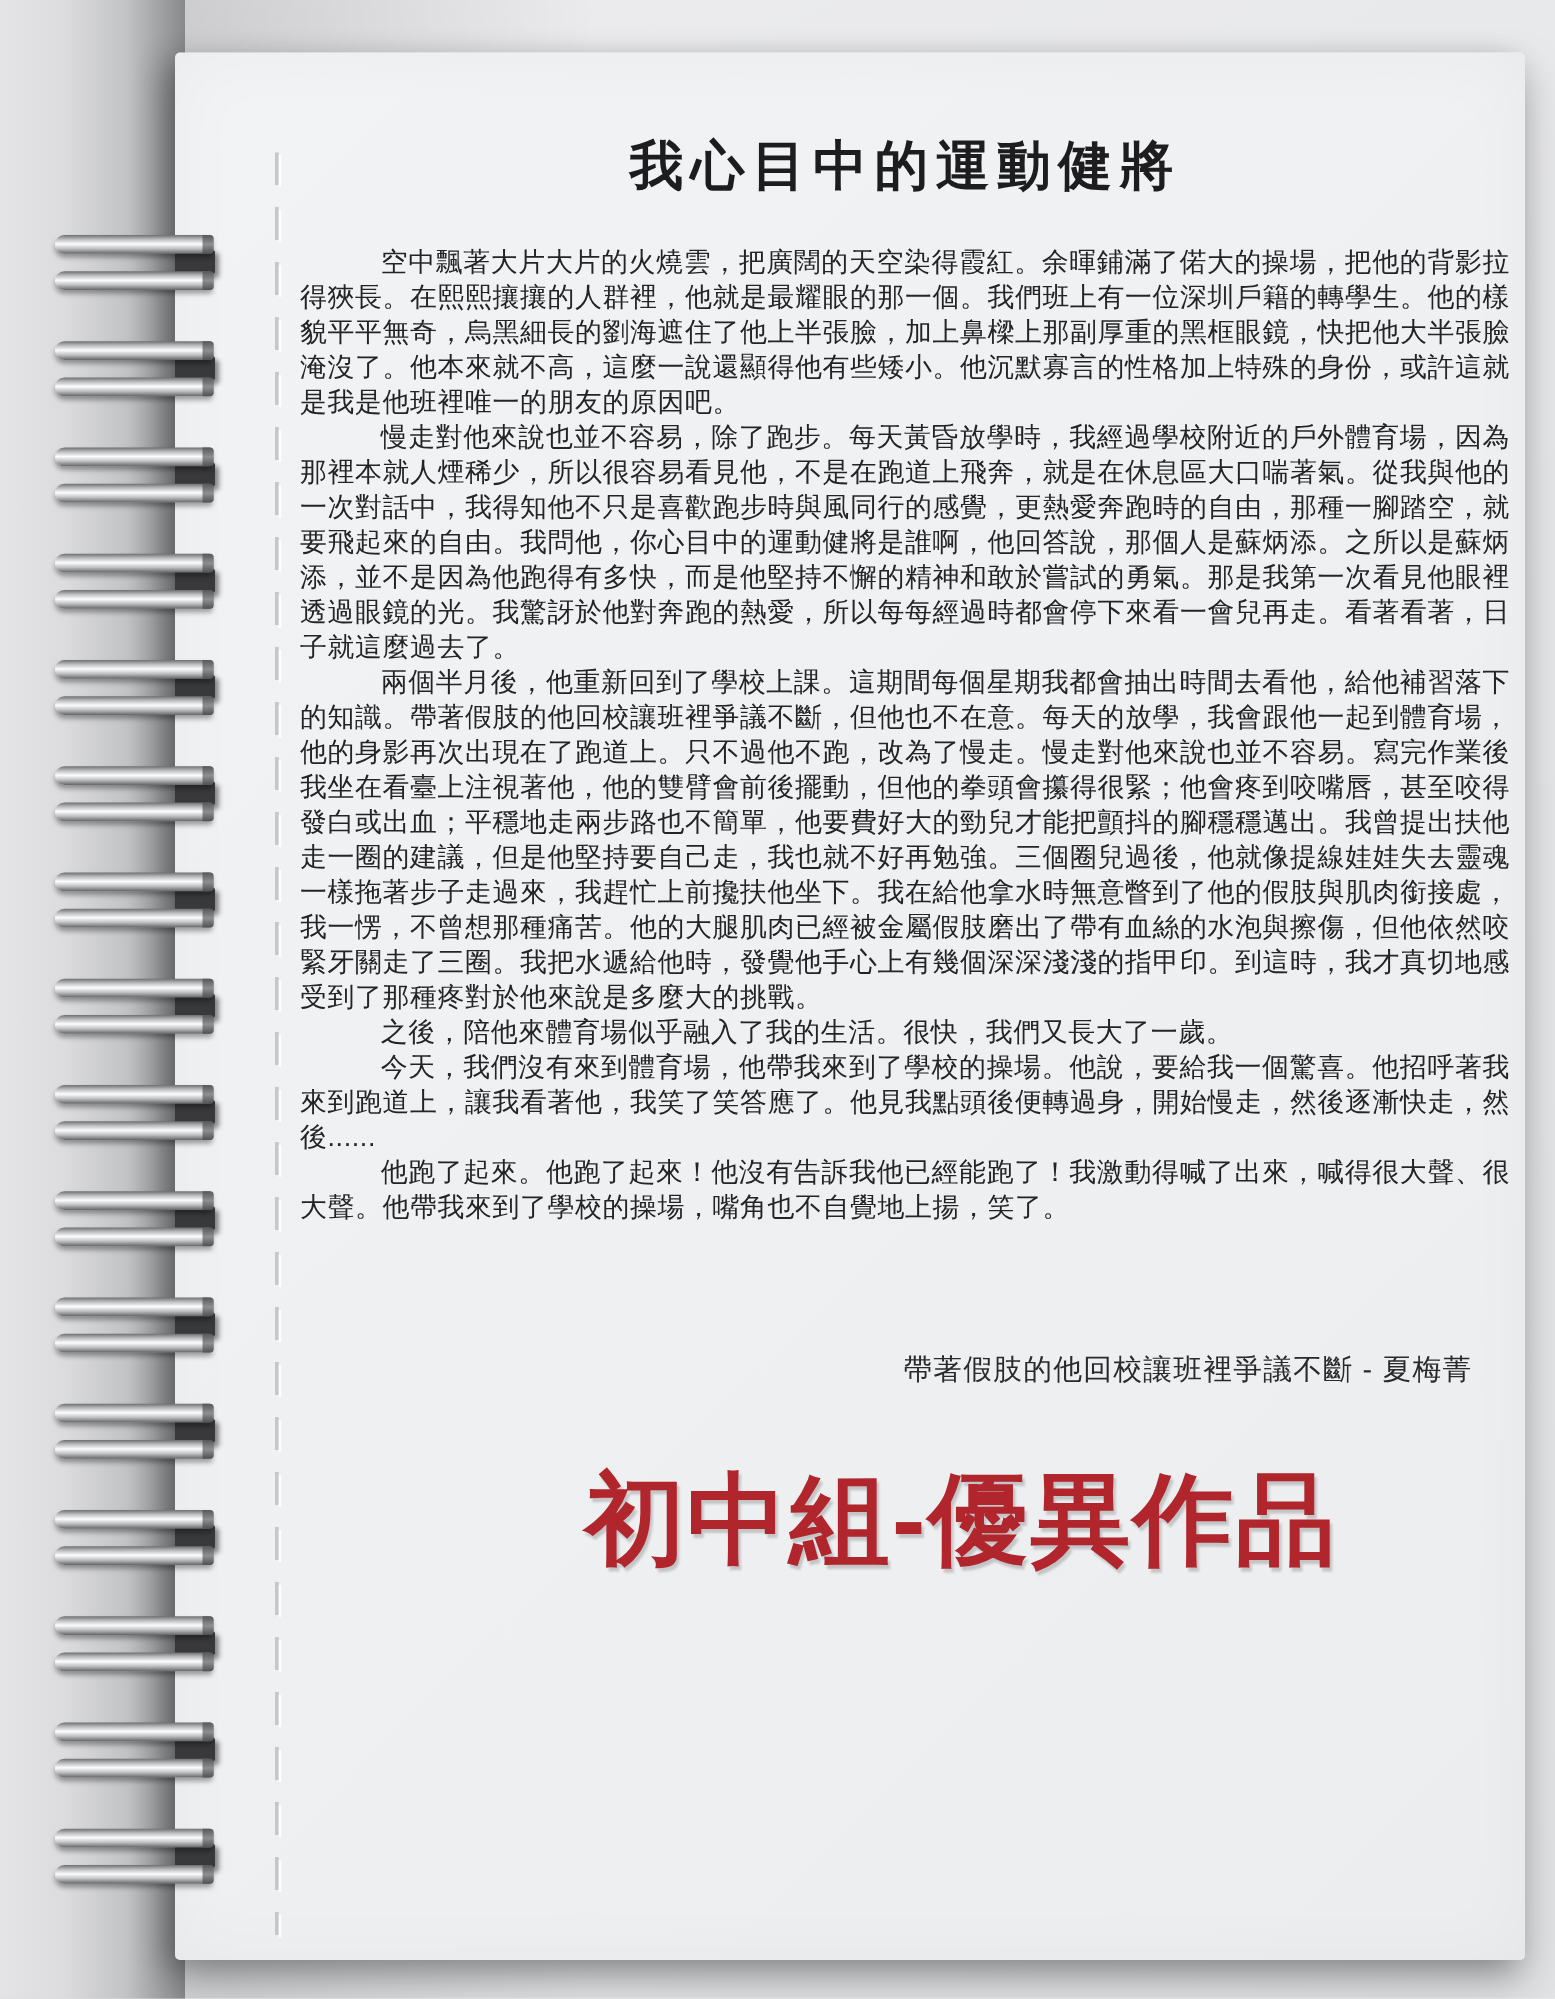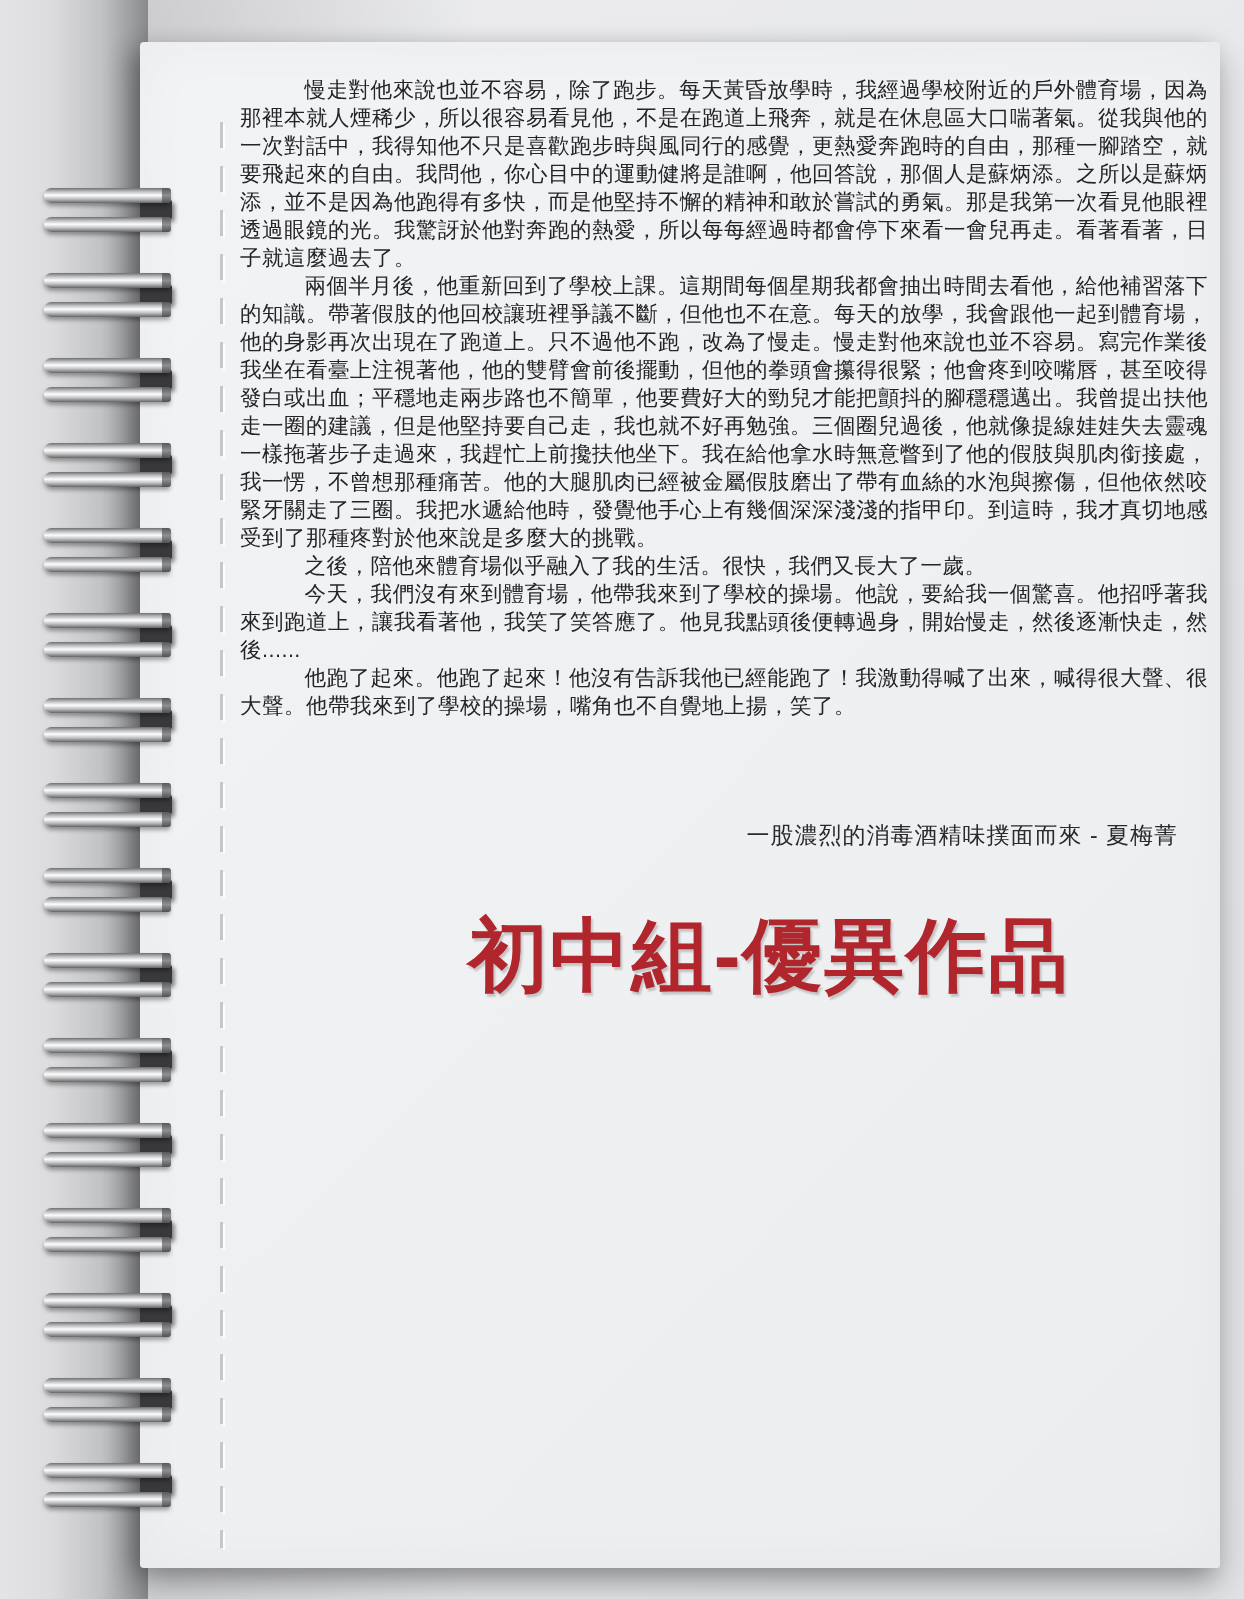--- a/index.html
+++ b/index.html
@@ -107,28 +107,30 @@
 </style>
 </head>
 <body>
 
 <div class="bg-shade"></div>
 <div class="spine-shadow"></div>
 
 <div class="page">
   <div class="perforation"></div>
   <div class="page-inner">
+    <h1 class="title">我心目中的運動健將</h1>
     <div class="essay" style="color: rgb(36, 36, 39);">
+        <p>空中飄著大片大片的火燒雲，把廣闊的天空染得霞紅。余暉鋪滿了偌大的操場，把他的背影拉得狹長。在熙熙攘攘的人群裡，他就是最耀眼的那一個。我們班上有一位深圳戶籍的轉學生。他的樣貌平平無奇，烏黑細長的劉海遮住了他上半張臉，加上鼻樑上那副厚重的黑框眼鏡，快把他大半張臉淹沒了。他本來就不高，這麼一說還顯得他有些矮小。他沉默寡言的性格加上特殊的身份，或許這就是我是他班裡唯一的朋友的原因吧。</p>
         <p>慢走對他來說也並不容易，除了跑步。每天黃昏放學時，我經過學校附近的戶外體育場，因為那裡本就人煙稀少，所以很容易看見他，不是在跑道上飛奔，就是在休息區大口喘著氣。從我與他的一次對話中，我得知他不只是喜歡跑步時與風同行的感覺，更熱愛奔跑時的自由，那種一腳踏空，就要飛起來的自由。我問他，你心目中的運動健將是誰啊，他回答說，那個人是蘇炳添。之所以是蘇炳添，並不是因為他跑得有多快，而是他堅持不懈的精神和敢於嘗試的勇氣。那是我第一次看見他眼裡透過眼鏡的光。我驚訝於他對奔跑的熱愛，所以每每經過時都會停下來看一會兒再走。看著看著，日子就這麼過去了。</p>
         <p>兩個半月後，他重新回到了學校上課。這期間每個星期我都會抽出時間去看他，給他補習落下的知識。帶著假肢的他回校讓班裡爭議不斷，但他也不在意。每天的放學，我會跟他一起到體育場，他的身影再次出現在了跑道上。只不過他不跑，改為了慢走。慢走對他來說也並不容易。寫完作業後我坐在看臺上注視著他，他的雙臂會前後擺動，但他的拳頭會攥得很緊；他會疼到咬嘴唇，甚至咬得發白或出血；平穩地走兩步路也不簡單，他要費好大的勁兒才能把顫抖的腳穩穩邁出。我曾提出扶他走一圈的建議，但是他堅持要自己走，我也就不好再勉強。三個圈兒過後，他就像提線娃娃失去靈魂一樣拖著步子走過來，我趕忙上前攙扶他坐下。我在給他拿水時無意瞥到了他的假肢與肌肉銜接處，我一愣，不曾想那種痛苦。他的大腿肌肉已經被金屬假肢磨出了帶有血絲的水泡與擦傷，但他依然咬緊牙關走了三圈。我把水遞給他時，發覺他手心上有幾個深深淺淺的指甲印。到這時，我才真切地感受到了那種疼對於他來說是多麼大的挑戰。</p>
         <p>之後，陪他來體育場似乎融入了我的生活。很快，我們又長大了一歲。</p>
         <p>今天，我們沒有來到體育場，他帶我來到了學校的操場。他說，要給我一個驚喜。他招呼著我來到跑道上，讓我看著他，我笑了笑答應了。他見我點頭後便轉過身，開始慢走，然後逐漸快走，然後......</p>
         <p>他跑了起來。他跑了起來！他沒有告訴我他已經能跑了！我激動得喊了出來，喊得很大聲、很大聲。他帶我來到了學校的操場，嘴角也不自覺地上揚，笑了。</p>
       </div>
-    <div class="attribution">一股濃烈的消毒酒精味撲面而來 - 夏梅菁</div>
+    <div class="attribution">帶著假肢的他回校讓班裡爭議不斷 - 夏梅菁</div>
     <div class="award" style="color: rgb(177, 38, 44);">初中組-優異作品</div>
   </div>
 </div>
 
 <div class="rings">
     <div class="ring-pair" style="top: 188px;">
       <div class="hole"></div>
       <div class="ring r1"></div>
       <div class="ring r2"></div>
     </div>

